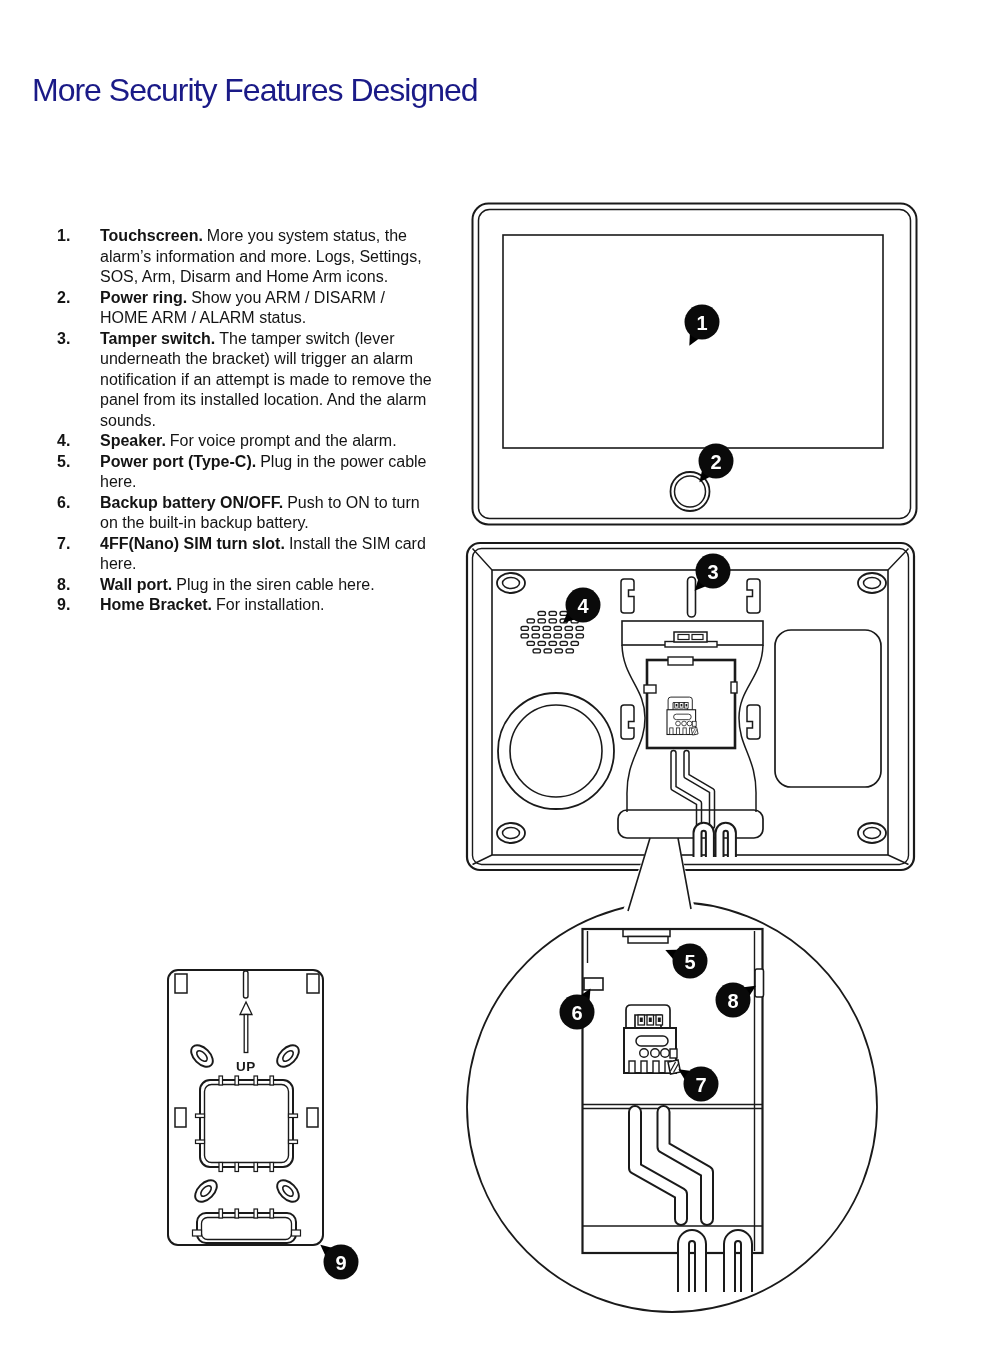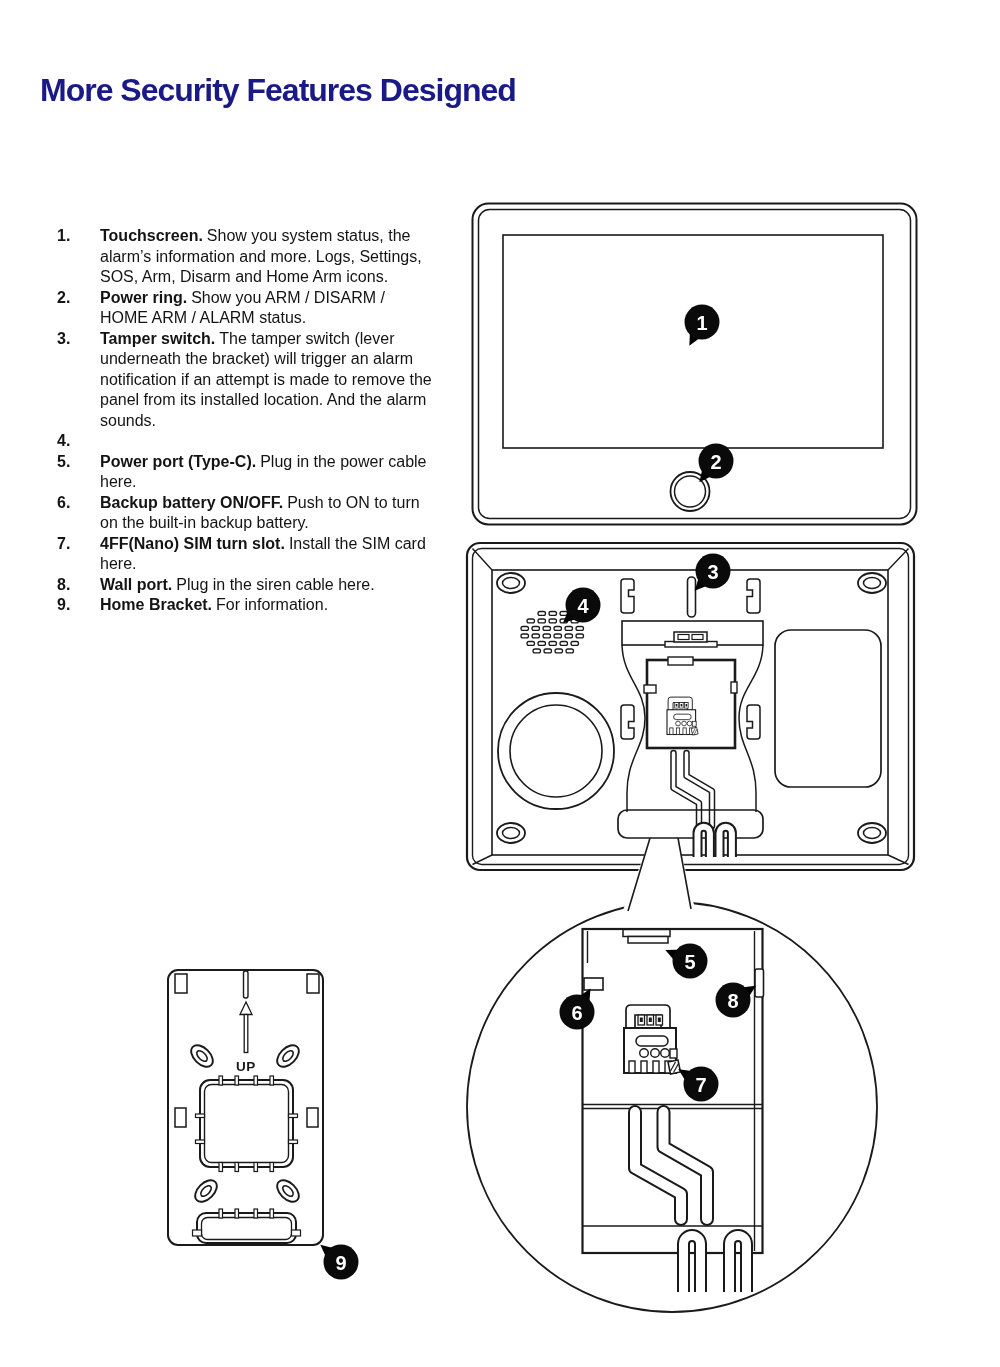--- a/index.html
+++ b/index.html
@@ -1,19 +1,19 @@
 <!DOCTYPE html>
 <html><head>
 <meta charset="utf-8">
 <style>
   html,body{margin:0;padding:0;background:#fff;}
   .stage{position:relative;width:1000px;height:1367px;background:#ffffff;overflow:hidden;
          font-family:"Liberation Sans",sans-serif;}
-  .page-title{position:absolute;left:40px;top:74px;width:930px;margin:0;
-MT        font-size:54px;line-height:1.05;font-weight:bold;letter-spacing:-1px;
+  .page-title{position:absolute;left:32px;top:74px;width:930px;margin:0;
+MT        font-size:54px;line-height:1.05;font-weight:normal;letter-spacing:-1px;
         color:#1a1a87;white-space:nowrap;}
   .feature-list{position:absolute;left:57px;top:226px;width:376px;margin:0;padding:0;list-style:none;
         font-size:16px;line-height:20.5px;color:#141414;}
   .feature-list li{display:grid;grid-template-columns:43px 1fr;}
   .feature-list .num{font-weight:bold;}
   .feature-list b{margin-right:4px;}
   svg.art{position:absolute;left:0;top:0;width:1000px;height:1367px;}
   svg.art *{vector-effect:none;}
   .ln{stroke:#1a1a1a;fill:none;}
   .wf{stroke:#1a1a1a;fill:#ffffff;}
@@ -26,52 +26,53 @@
 </head>
 <body>
 
 <div class="stage">
 
   <h1 class="page-title">More Security Features Designed</h1>
 
   <ol class="feature-list">
     <li>
         <span class="num">1.</span>
-        <span class="txt"><b>Touchscreen.</b><span>Show you system status, the alarm’s information and more. Logs, Settings, SOS, Arm, Disarm and Home Arm icons.</span></span>
+        <span class="txt"><b>Touchscreen.</b><span>More you system status, the alarm’s information and more. Logs, Settings, SOS, Arm, Disarm and Home Arm icons.</span></span>
       </li>
     <li>
         <span class="num">2.</span>
         <span class="txt"><b>Power ring.</b><span>Show you ARM / DISARM / HOME ARM / ALARM status.</span></span>
       </li>
     <li>
         <span class="num">3.</span>
         <span class="txt"><b>Tamper switch.</b><span>The tamper switch (lever underneath the bracket) will trigger an alarm notification if an attempt is made to remove the panel from its installed location. And the alarm sounds.</span></span>
       </li>
     <li>
         <span class="num">4.</span>
+        <span class="txt"><b>Speaker.</b><span>For voice prompt and the alarm.</span></span>
       </li>
     <li>
         <span class="num">5.</span>
         <span class="txt"><b>Power port (Type-C).</b><span>Plug in the power cable here.</span></span>
       </li>
     <li>
         <span class="num">6.</span>
         <span class="txt"><b>Backup battery ON/OFF.</b><span>Push to ON to turn on the built-in backup battery.</span></span>
       </li>
     <li>
         <span class="num">7.</span>
         <span class="txt"><b>4FF(Nano) SIM turn slot.</b><span>Install the SIM card here.</span></span>
       </li>
     <li>
         <span class="num">8.</span>
         <span class="txt"><b>Wall port.</b><span>Plug in the siren cable here.</span></span>
       </li>
     <li>
         <span class="num">9.</span>
-        <span class="txt"><b>Home Bracket.</b><span>For information.</span></span>
+        <span class="txt"><b>Home Bracket.</b><span>For installation.</span></span>
       </li>
   </ol>
 
   <svg class="art" viewBox="0 0 1000 1367">
     <defs>
 
       <g id="coval">
         <ellipse class="ln" rx="14" ry="10" stroke-width="1.8"></ellipse>
         <ellipse class="ln" rx="8.5" ry="5.5" stroke-width="1.5"></ellipse>
       </g>

